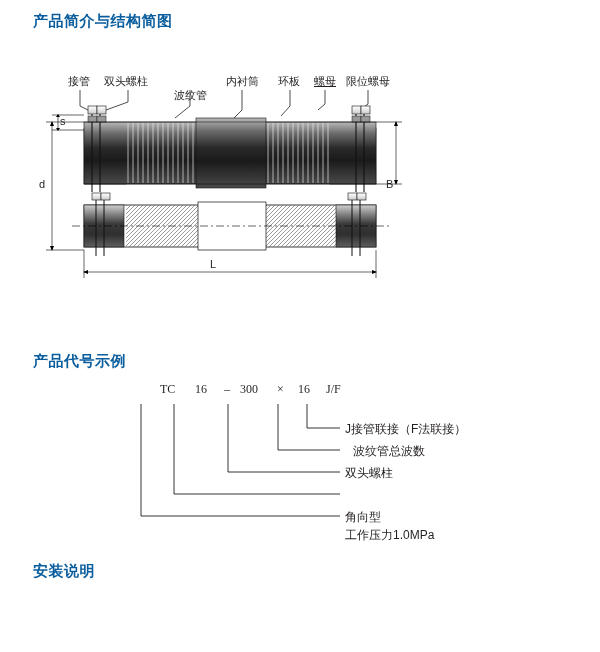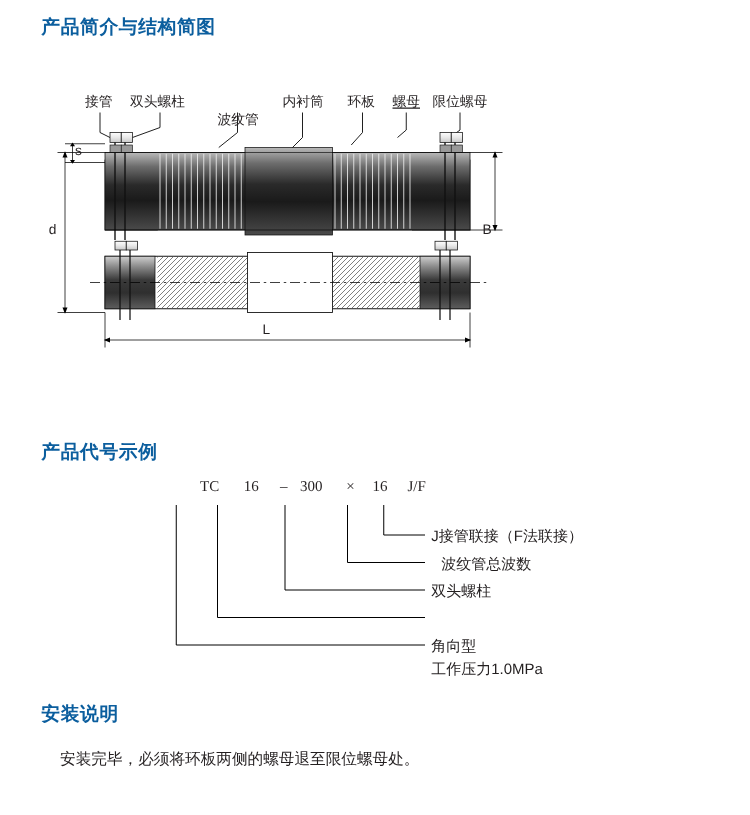--- a/index.html
+++ b/index.html
@@ -282,14 +282,13 @@
   <div class="code-part" style="left:299px; top:4px;">J/F</div>
 
   <div class="code-desc" style="left:345px; top:43px;">J接管联接（F法联接）</div>
   <div class="code-desc" style="left:353px; top:65px;">波纹管总波数</div>
   <div class="code-desc" style="left:345px; top:87px;">双头螺柱</div>
   <div class="code-desc" style="left:345px; top:109px;margin-top:40px;">工作压力1.0MPa</div>
   <div class="code-desc" style="left:345px; top:131px;">角向型</div>
 </div>
 
 <div id="install-notes">
-  <p>安装完毕，必须将环板两侧的螺母退至限位螺母处。</p>
 </div>
 
 </body></html>

